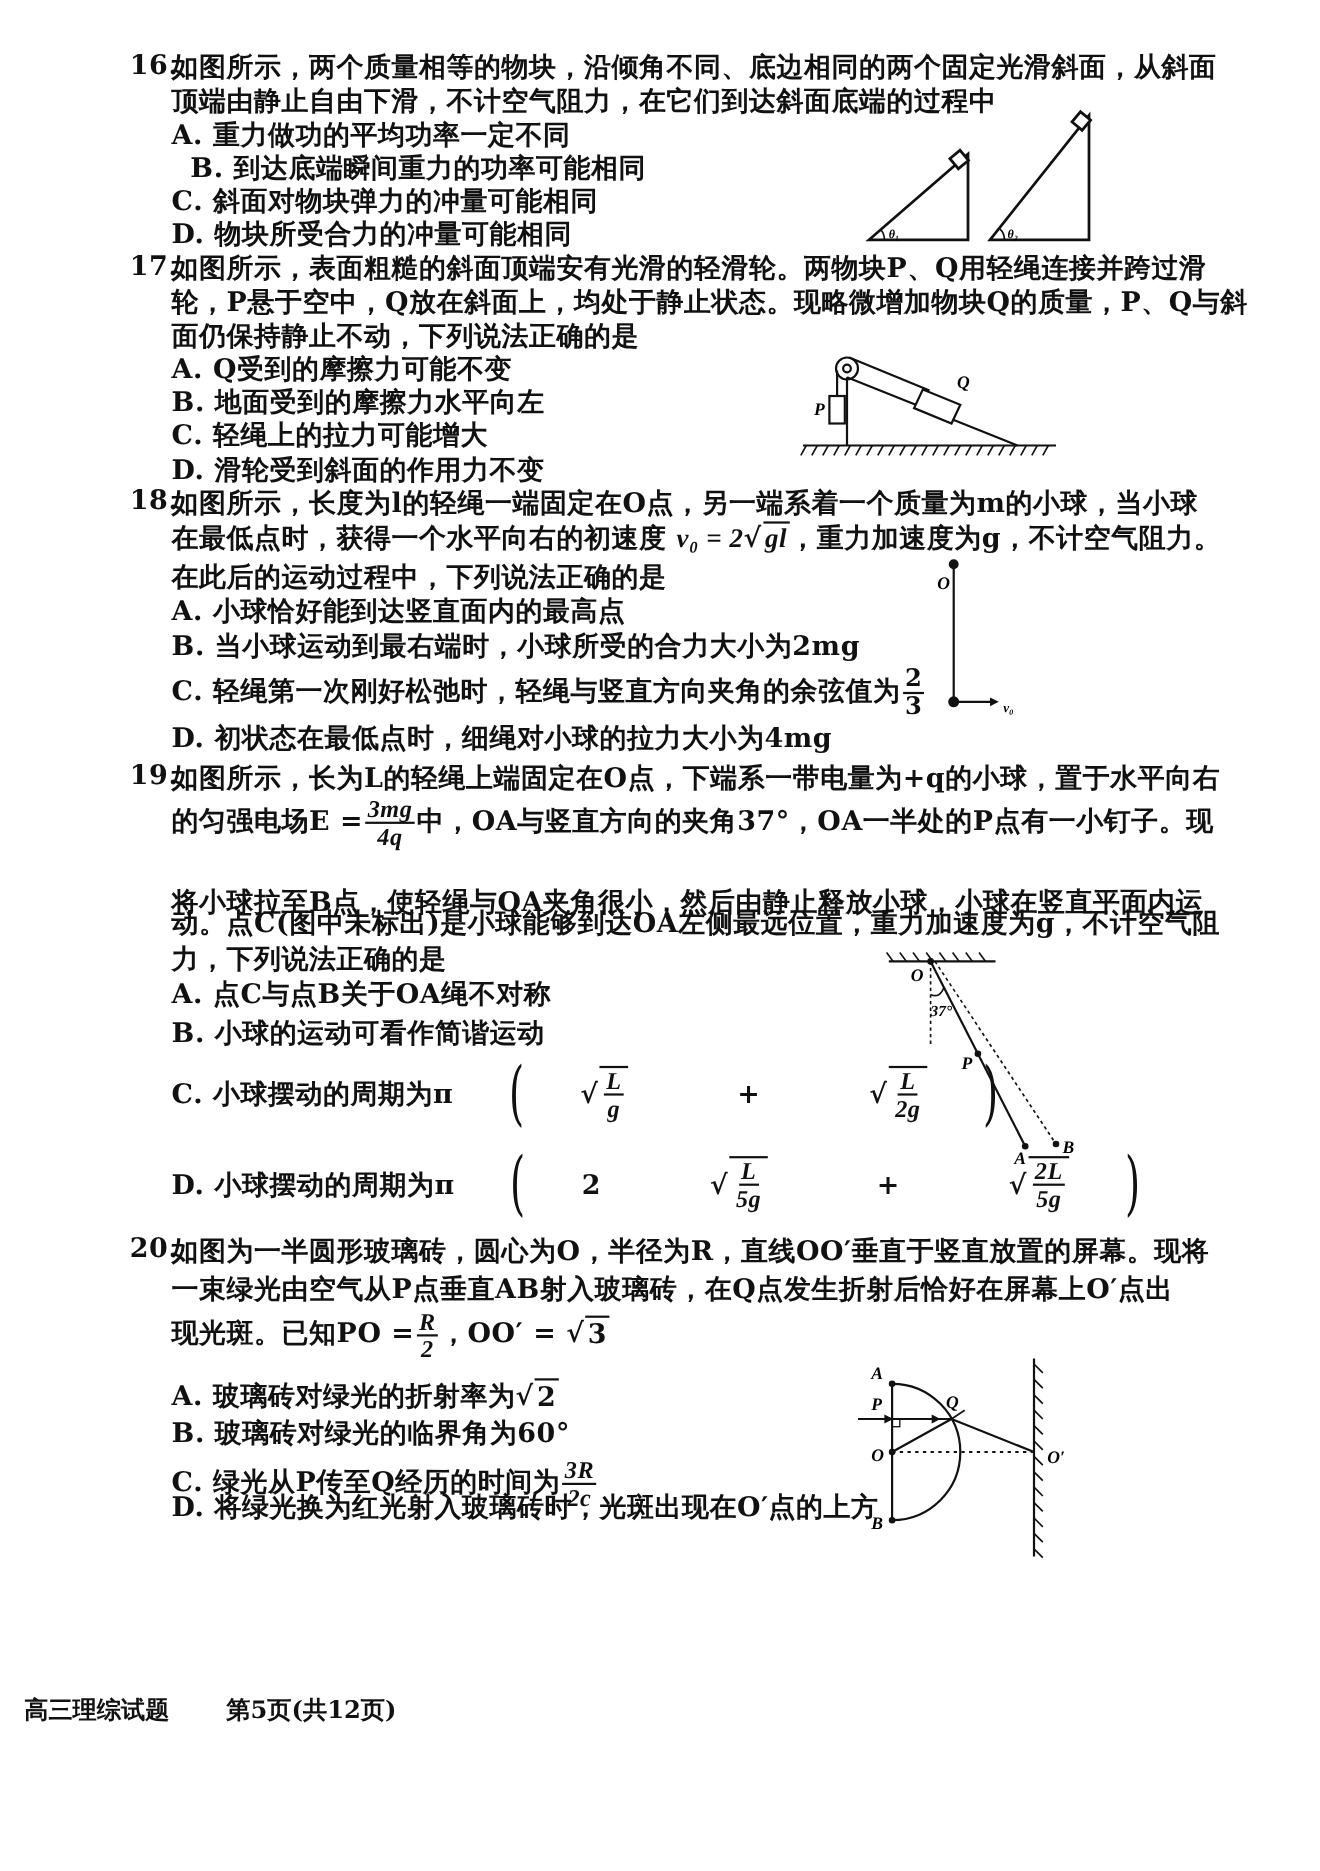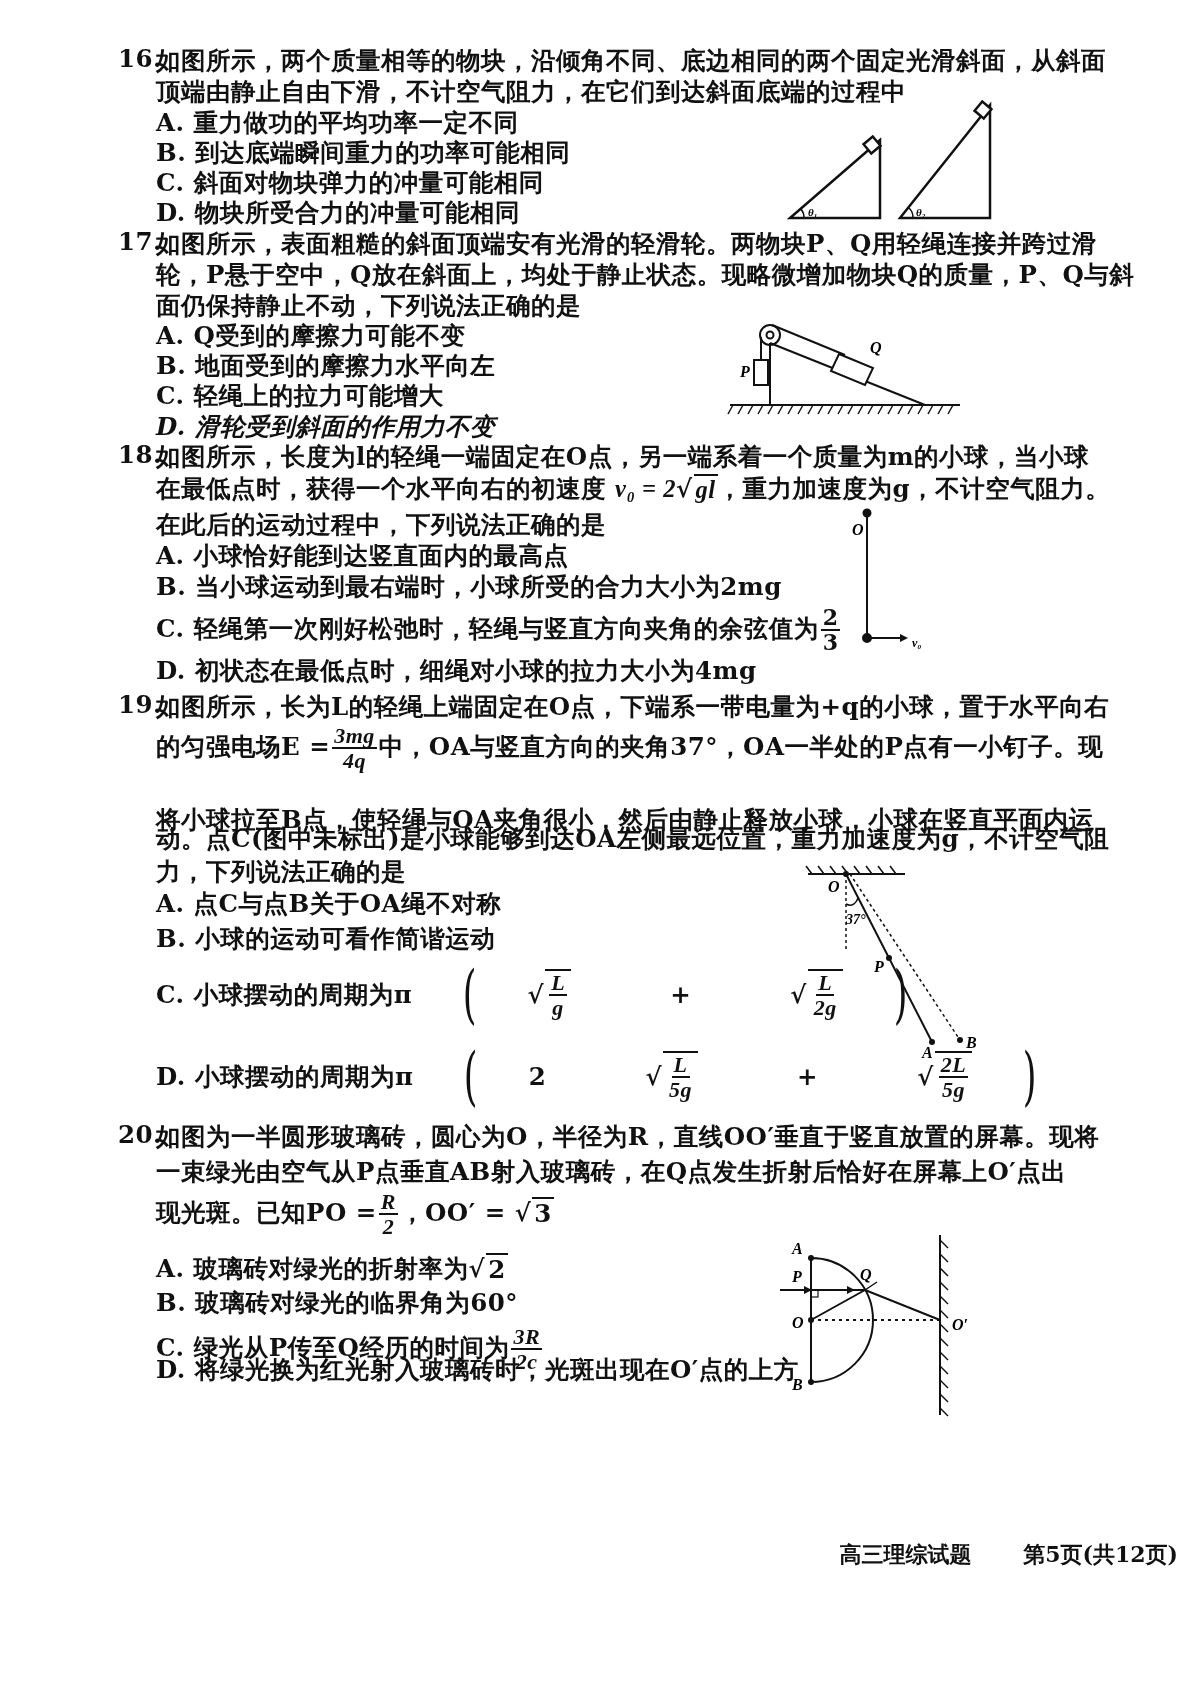--- a/index.html
+++ b/index.html
@@ -24,34 +24,34 @@
   .frac .num { border-bottom: 2px solid #111; padding: 0 2px; }
   .frac .den { padding: 0 2px; }
   .sqrt { display: inline-flex; align-items: center; }
   .sqrt .rad { border-top: 2px solid #111; padding: 0 2px; margin-left: 1px; }
   .paren { font-size: 64px; font-weight: normal; line-height: 1; vertical-align: middle; transform: scaleX(0.55); display: inline-block; }
   .bigfrac { display: inline-flex; align-items: center; vertical-align: middle; gap: 45px; }
   svg.fig { position: absolute; overflow: visible; }
   svg.fig text { font-family: "Liberation Serif", serif; font-style: italic; font-weight: bold; }
   .footer {
     position: absolute; top: 1540px; left: 0; width: 1200px;
-    font-size: 22px; font-weight: bold; text-align: right;
+    font-size: 22px; font-weight: bold; text-align: left;
   }
   .footer span { margin: 0 22px; }
 </style>
 </head>
 <body>
 
 <div class="line" style="top:44px;">
   <span class="qnum">16.</span>
   <span style="position:absolute;left:156px;">如图所示，两个质量相等的物块，沿倾角不同、底边相同的两个固定光滑斜面，从斜面</span>
 </div>
 <div class="line indent" style="top:75px;">顶端由静止自由下滑，不计空气阻力，在它们到达斜面底端的过程中</div>
 <div class="line opt" style="top:106px;">A. 重力做功的平均功率一定不同</div>
-<div class="line opt" style="top:136px;">B. 到达底端瞬间重力的功率可能相同</div>
+<div class="line opt" style="top:136px;margin-left:17px;">B. 到达底端瞬间重力的功率可能相同</div>
 <div class="line opt" style="top:166px;">C. 斜面对物块弹力的冲量可能相同</div>
 <div class="line opt" style="top:196px;">D. 物块所受合力的冲量可能相同</div>
 
 <svg class="fig" style="left:780px;top:95px;" width="250" height="140">
   <g stroke="#111" stroke-width="2.5" fill="none">
 
     <polygon points="10,123 100,123 100,45"></polygon>
     <rect x="-6" y="-6" width="12" height="12" transform="translate(92,50) rotate(-40)" fill="#fff"></rect>
     <path d="M24,123 A14,14 0 0 0 21,114" stroke-width="1.5"></path>
 
@@ -65,21 +65,21 @@
 
 <div class="line" style="top:227px;">
   <span class="qnum">17.</span>
   <span style="position:absolute;left:156px;">如图所示，表面粗糙的斜面顶端安有光滑的轻滑轮。两物块P、Q用轻绳连接并跨过滑</span>
 </div>
 <div class="line indent" style="top:258px;">轮，P悬于空中，Q放在斜面上，均处于静止状态。现略微增加物块Q的质量，P、Q与斜</div>
 <div class="line indent" style="top:289px;">面仍保持静止不动，下列说法正确的是</div>
 <div class="line opt" style="top:319px;">A. Q受到的摩擦力可能不变</div>
 <div class="line opt" style="top:349px;">B. 地面受到的摩擦力水平向左</div>
 <div class="line opt" style="top:379px;">C. 轻绳上的拉力可能增大</div>
-<div class="line opt" style="top:410px;font-style:italic;">D. 滑轮受到斜面的作用力不变</div>
+<div class="line opt" style="top:410px;">D. 滑轮受到斜面的作用力不变</div>
 
 <svg class="fig" style="left:725px;top:315px;" width="250" height="120">
   <g stroke="#111" stroke-width="2" fill="none">
     <circle cx="45" cy="20" r="10"></circle>
     <circle cx="45" cy="20" r="3.5"></circle>
     <line x1="45" y1="28" x2="45" y2="90"></line>
     <line x1="45" y1="28" x2="200" y2="90"></line>
     <line x1="36" y1="22" x2="36" y2="45"></line>
     <line x1="47" y1="10" x2="120" y2="40"></line>
     <rect x="29" y="45" width="14" height="25" fill="#fff"></rect>

